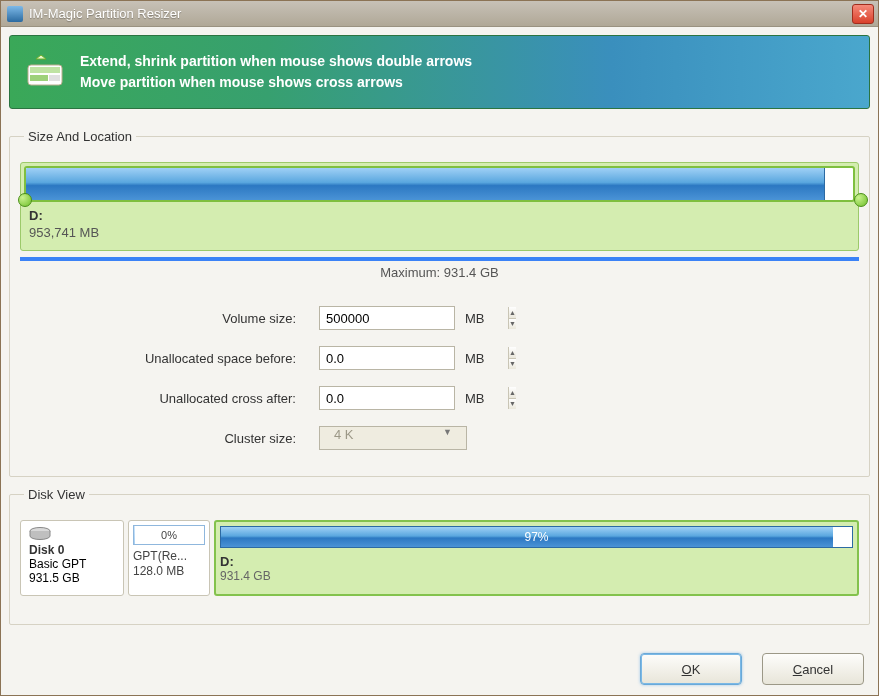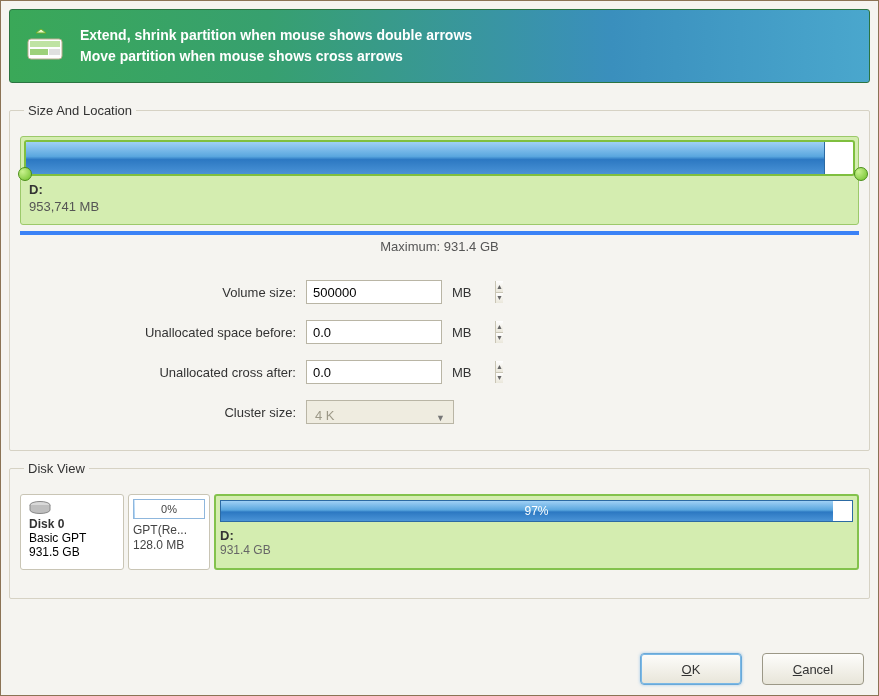--- a/index.html
+++ b/index.html
@@ -154,20 +154,21 @@
   }
 
   .form-rows {
     margin-top: 26px;
     width: 100%;
   }
   .form-row {
     display: flex;
     align-items: center;
     margin-bottom: 16px;
+    gap: 13px;
   }
   .form-row .lbl {
     width: 276px;
     text-align: right;
     padding-right: 10px;
     color: #333;
   }
   .form-row .ctrl {
     display: flex;
     align-items: center;
@@ -209,23 +210,23 @@
   .num-input .spin .sp:first-child { border-bottom: 1px solid #c9c5b5; }
   .unit { color: #333; }
 
   .select-box {
     width: 148px;
     height: 24px;
     border: 1px solid #b9b5a5;
     background: #efece0;
     box-sizing: border-box;
     display: flex;
-    align-items: flex-end;
+    align-items: flex-start;
     justify-content: space-between;
-    padding: 0 8px;
+    padding: 0 14px;
     color: #9c9887;
   }
   .select-box .chev {
     font-size: 9px;
     color: #777;
   }
 
   
   .disk-view-row {
     display: flex;
@@ -318,20 +319,27 @@
   .btn.primary {
     box-shadow: 0 0 0 1px #7ab8e6 inset, 0 0 3px rgba(100,170,230,0.6);
     border-color: #6aa9d8;
   }
 </style>
 </head>
 <body>
 
 <div class="window">
 
+  <div class="titlebar">
+    <div class="title-icon"></div>
+    <div class="title-text">IM-Magic Partition Resizer</div>
+    <div class="close-btn">
+      <span>✕</span>
+    </div>
+  </div>
 
   <div class="banner">
     <div class="banner-icon">
       <svg width="42" height="34" viewBox="0 0 42 34">
         <polygon points="12,4 22,4 17,0" fill="#e8f7c9" stroke="#6fae2a" stroke-width="1"></polygon>
         <rect x="4" y="10" width="34" height="20" rx="3" fill="#fefefe" stroke="#bcae8f" stroke-width="1"></rect>
         <rect x="6" y="12" width="30" height="6" fill="#bfe3a3"></rect>
         <rect x="6" y="20" width="18" height="6" fill="#9dd17a"></rect>
         <rect x="25" y="20" width="11" height="6" fill="#e0e0e0"></rect>
       </svg>

